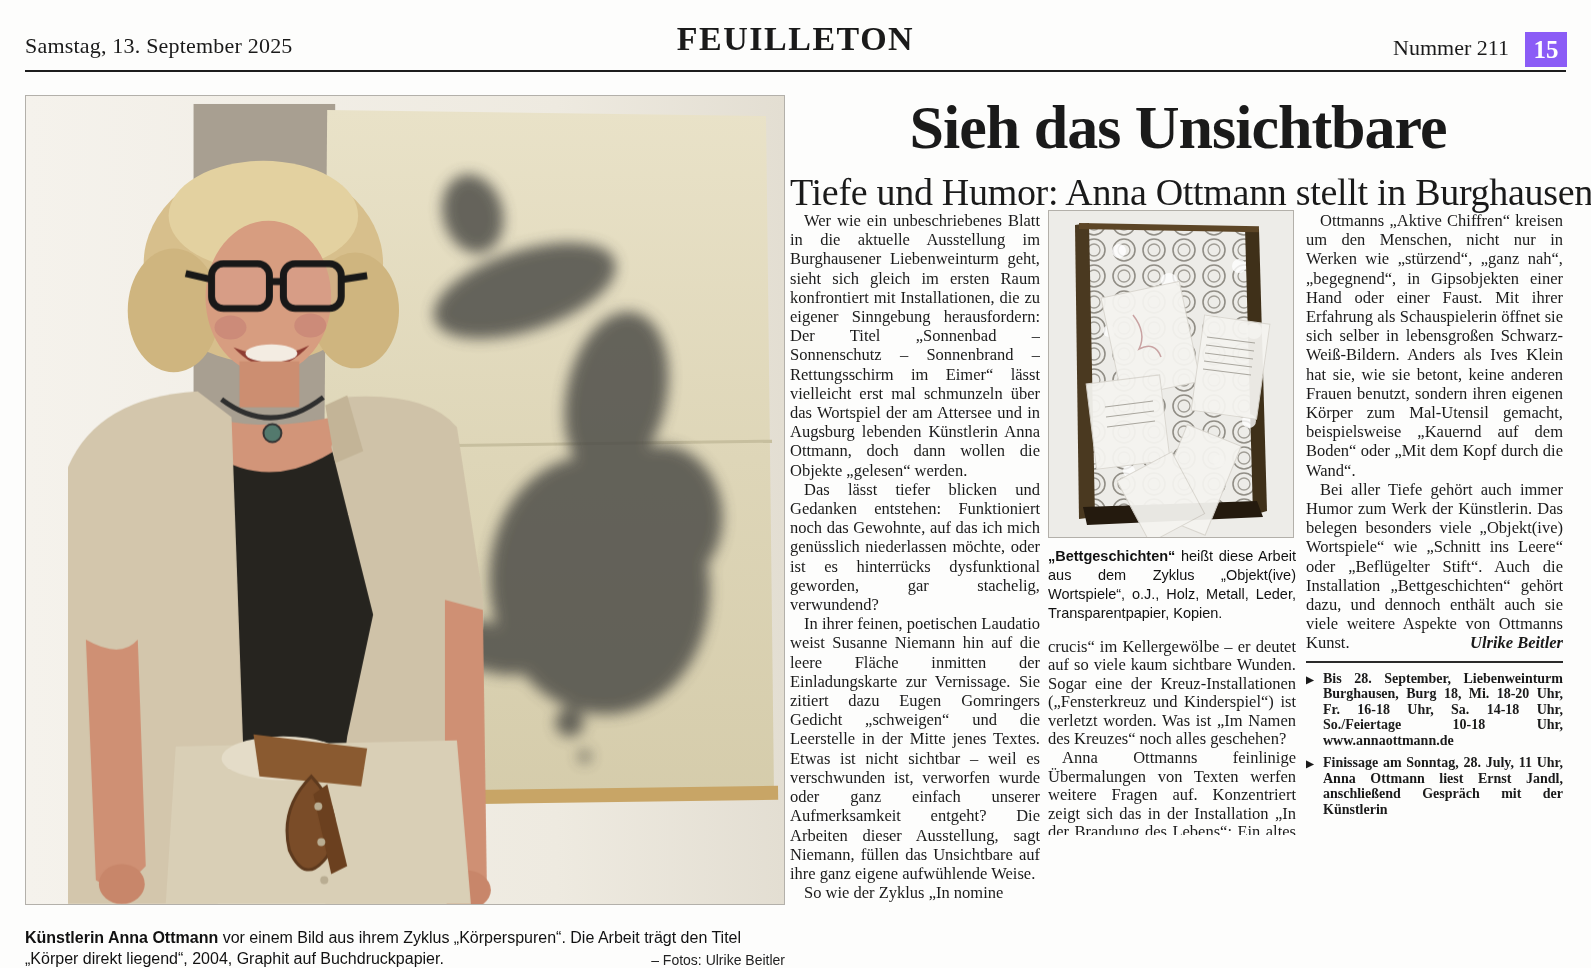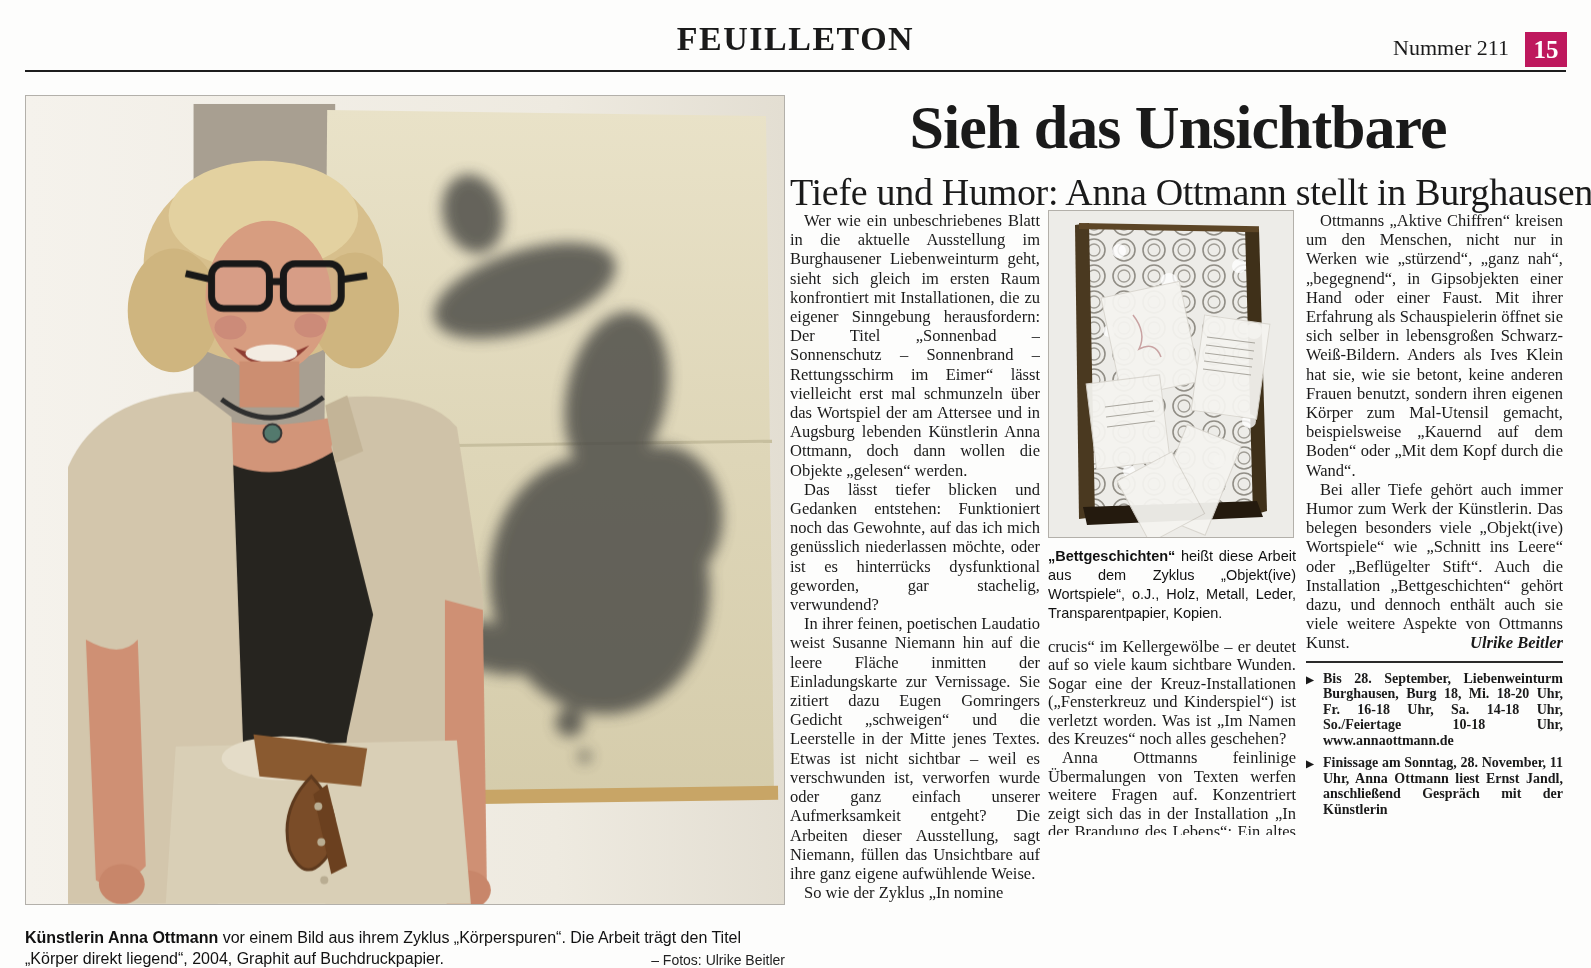--- a/index.html
+++ b/index.html
@@ -2,21 +2,21 @@
 <html lang="de"><head>
 <meta charset="utf-8">
 <style>
   html,body{margin:0;padding:0;background:#ffffff;}
   #page{position:relative;width:1591px;height:968px;background:#fdfdfc;font-family:"Liberation Serif",serif;color:#1a1a1a;overflow:hidden;}
 
   
   .date{position:absolute;left:25px;top:33px;font-size:22px;letter-spacing:.2px;}
   .section{position:absolute;left:0;right:0;top:20px;text-align:center;font-size:34px;letter-spacing:1.5px;font-weight:bold;}
   .issue{position:absolute;right:82px;top:35px;font-size:22px;}
-  .badge{position:absolute;right:24px;top:32px;width:42px;height:35px;background:#be185d;color:#fff;
+  .badge{position:absolute;right:24px;top:32px;width:42px;height:35px;background:#8b5cf6;color:#fff;
          font-size:25px;font-weight:bold;display:flex;align-items:center;justify-content:center;}
   .hrule{position:absolute;left:25px;right:25px;top:70px;height:2px;background:#1d1d1d;}
 
   
   .photo{position:absolute;left:25px;top:95px;width:760px;height:810px;border:1px solid #b3b0aa;box-sizing:border-box;background:#efece4;}
   .photo svg{display:block;width:100%;height:100%;}
   .main-caption{position:absolute;left:25px;top:911px;width:760px;font-family:"Liberation Sans",sans-serif;
                 font-size:16px;line-height:21px;color:#111;}
   .main-caption b{font-weight:bold;}
   .credit{float:right;font-size:14px;color:#222;margin-top:2px;}
@@ -46,20 +46,21 @@
   .info-rule{height:2px;background:#2a2a2a;margin:8px 0 8px 0;}
   .info-item{position:relative;padding-left:17px;font-size:14px;line-height:15.5px;font-weight:bold;
              text-align:justify;margin-bottom:7px;}
   .bullet{position:absolute;left:0;top:1px;font-size:10px;}
 </style>
 </head>
 <body>
 
 <div id="page">
 
+  <div class="date">Samstag, 13. September 2025</div>
   <div class="section">FEUILLETON</div>
   <div class="issue">Nummer 211</div>
   <div class="badge">15</div>
   <div class="hrule"></div>
 
   <div class="photo">
     <svg viewBox="0 0 760 810" preserveAspectRatio="none">
       <defs>
         <filter id="blur6" x="-30%" y="-30%" width="160%" height="160%">
             <feGaussianBlur stdDeviation="7"></feGaussianBlur>
@@ -201,17 +202,17 @@
   </div>
 
   <div class="col3wrap">
     <div class="colflow">
         <p class="para indent">Ottmanns „Aktive Chiffren“ kreisen um den Menschen, nicht nur in Werken wie „stürzend“, „ganz nah“, „begegnend“, in Gipsobjekten einer Hand oder einer Faust. Mit ihrer Erfahrung als Schauspielerin öffnet sie sich selber in lebensgroßen Schwarz-Weiß-Bildern. Anders als Ives Klein hat sie, wie sie betont, keine anderen Frauen benutzt, sondern ihren eigenen Körper zum Mal-Utensil gemacht, beispielsweise „Kauernd auf dem Boden“ oder „Mit dem Kopf durch die Wand“.</p>
         <p class="para indent">Bei aller Tiefe gehört auch immer Humor zum Werk der Künstlerin. Das belegen besonders viele „Objekt(ive) Wortspiele“ wie „Schnitt ins Leere“ oder „Beflügelter Stift“. Auch die Installation „Bettgeschichten“ gehört dazu, und dennoch enthält auch sie viele weitere Aspekte von Ottmanns Kunst.<span class="byline">Ulrike Beitler</span></p>
       </div>
     <div class="info-rule"></div>
     <div class="info">
         <div class="info-item"><span class="bullet">▶</span><span>Bis 28. September, Liebenweinturm Burghausen, Burg 18, Mi. 18-20 Uhr, Fr. 16-18 Uhr, Sa. 14-18 Uhr, So./Feiertage 10-18 Uhr, www.annaottmann.de</span></div>
-        <div class="info-item"><span class="bullet">▶</span><span>Finissage am Sonntag, 28. November, 11 Uhr, Anna Ottmann liest Ernst Jandl, anschließend Gespräch mit der Künstlerin</span></div>
+        <div class="info-item"><span class="bullet">▶</span><span>Finissage am Sonntag, 28. July, 11 Uhr, Anna Ottmann liest Ernst Jandl, anschließend Gespräch mit der Künstlerin</span></div>
       </div>
   </div>
 
 </div>
 
 </body></html>

